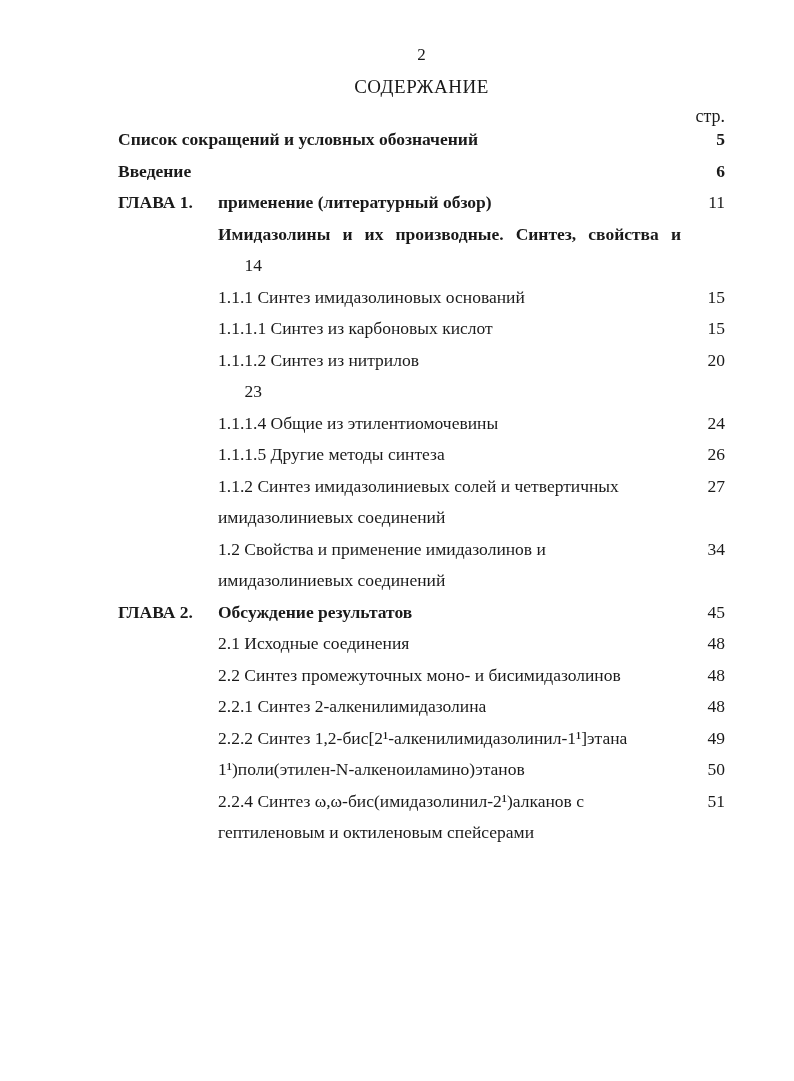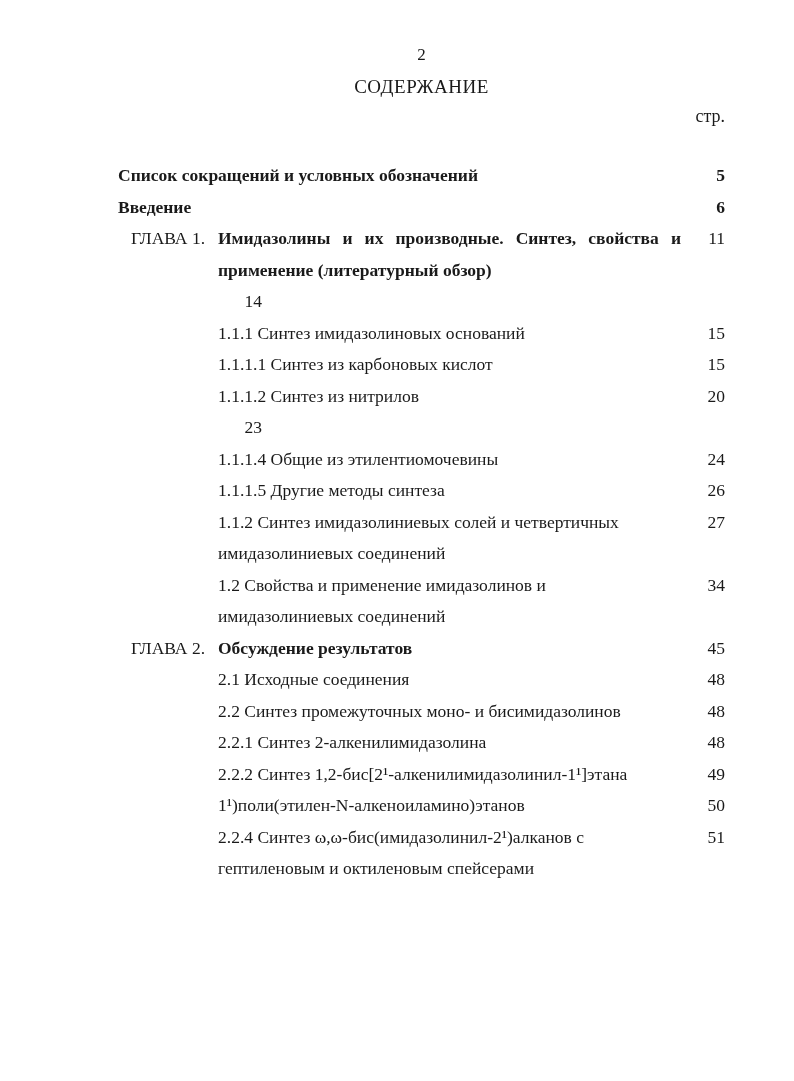--- a/index.html
+++ b/index.html
@@ -50,32 +50,30 @@
     right: 0;
     font-size: 18px;
   }
   .toc {
     position: absolute;
     top: 124px;
     left: 0;
     width: 607px;
     font-size: 17.5px;
     line-height: 31.5px;
-    margin-top: 36px;
   }
   .r {
     display: flex;
     align-items: flex-start;
   }
   .b { font-weight: bold; }
   .lbl {
     flex: 0 0 100px;
-    font-weight: normal;
+    font-weight: bold;
     white-space: nowrap;
-    text-align: center;
   }
   .txt {
     flex: 1 1 auto;
     min-width: 0;
   }
   .ln { }
   .j {
     text-align: justify;
     text-align-last: justify;
   }
@@ -106,22 +104,22 @@
       <div class="r b">
         <div class="txt">
           <div class="ln">Введение</div>
         </div>
         <span class="pg">6</span>
       </div>
 
       <div class="r">
         <span class="lbl">ГЛАВА 1.</span>
         <div class="txt b">
+          <div class="ln">применение (литературный обзор)</div>
           <div class="ln j">Имидазолины и их производные. Синтез, свойства и</div>
-          <div class="ln">применение (литературный обзор)</div>
         </div>
         <span class="pg">11</span>
       </div>
 
       <div class="r">
         <span class="lbl"></span>
         <span class="pg">14</span>
       </div>
 
       <div class="r">

